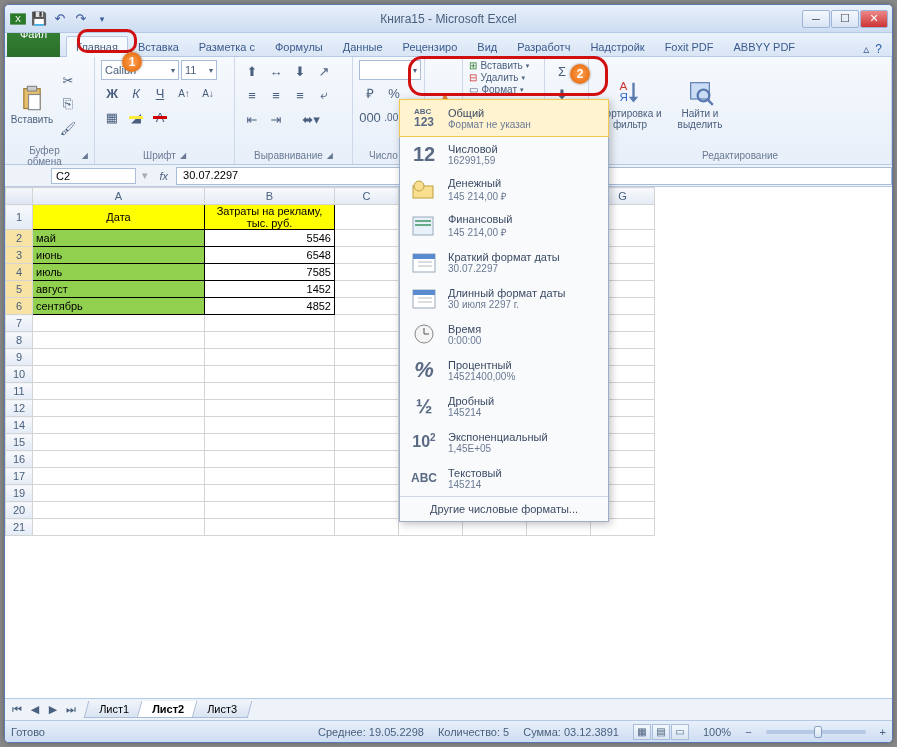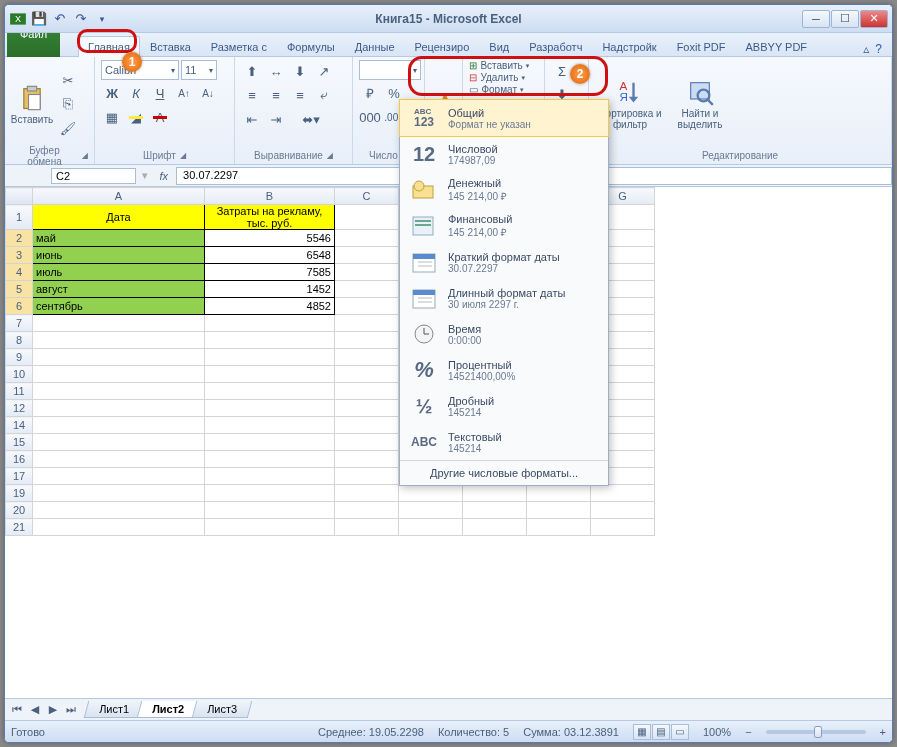--- a/index.html
+++ b/index.html
@@ -1,28 +1,28 @@
 <!DOCTYPE html>
 <html><head>
 <meta charset="utf-8">
 <style>
 * { margin: 0; padding: 0; box-sizing: border-box; font-family: "Segoe UI", Tahoma, sans-serif; }
 body { background: #888; padding: 4px; width: 897px; height: 747px; }
 .window { background: #fff; border: 1px solid #5a7ab0; border-radius: 5px; overflow: hidden; width: 889px; height: 739px; display: flex; flex-direction: column; box-shadow: 0 0 5px rgba(0,0,0,0.3); }
 .titlebar { height: 28px; background: linear-gradient(#e8f0fb, #cdddf2); display: flex; align-items: center; padding: 0 4px; border-bottom: 1px solid #b6c9e4; position: relative; }
 .qat { display: flex; align-items: center; gap: 3px; }
 .qat-icon { width: 18px; height: 18px; display: flex; align-items: center; justify-content: center; font-size: 13px; color: #3b5998; }
-.title-text { position: absolute; left: 50%; transform: translateX(-50%); font-size: 12px; color: #4a607e; font-weight: bold; }
+.title-text { position: absolute; left: 50%; transform: translateX(-50%); font-size: 12px; color: #4a607e; }
 .win-controls { margin-left: auto; display: flex; gap: 1px; }
 .win-btn { width: 28px; height: 18px; border: 1px solid #9db4d6; border-radius: 2px; background: linear-gradient(#f4f8fe, #d8e4f4); font-size: 11px; display: flex; align-items: center; justify-content: center; color: #444; }
 .win-btn.close { background: linear-gradient(#e88, #c33); color: #fff; }
 
 .tabs { height: 24px; background: linear-gradient(#eaf1fb, #d9e5f5); display: flex; align-items: flex-end; padding: 0 2px; border-bottom: 1px solid #b6c9e4; font-size: 11px; }
 .tab { padding: 4px 9px; color: #3a5a8c; cursor: pointer; border: 1px solid transparent; border-bottom: none; margin-bottom: -1px; }
-.tab.file { background: linear-gradient(#3d8e3d, #2a6e2a); color: #fff; border-radius: 3px 3px 0 0; padding: 17px 12px; margin-right: 18px; text-align: center; }
+.tab.file { background: linear-gradient(#3d8e3d, #2a6e2a); color: #fff; border-radius: 3px 3px 0 0; padding: 17px 12px; margin-right: 6px; text-align: center; }
 .tab.active { background: #f6f9fd; border-color: #b6c9e4; border-radius: 2px 2px 0 0; color: #4a607e; }
 .callout { width: 20px; height: 20px; border-radius: 50%; background: radial-gradient(#ffa050, #e06000); color: #fff; font-weight: bold; font-size: 12px; display: flex; align-items: center; justify-content: center; position: absolute; box-shadow: 0 0 3px rgba(0,0,0,0.4); z-index: 20; }
 .help-icons { margin-left: auto; display: flex; align-items: center; gap: 6px; padding-right: 8px; color: #3a5a8c; font-size: 12px; }
 
 .ribbon { height: 108px; background: linear-gradient(#f6f9fd, #e8eff9); border-bottom: 1px solid #b6c9e4; display: flex; position: relative; }
 .ribbon-group { border-right: 1px solid #cdd9eb; padding: 3px 6px 2px 6px; display: flex; flex-direction: column; font-size: 11px; color: #4a607e; }
 .group-content { flex: 1; display: flex; gap: 4px; }
 .group-label { text-align: center; font-size: 10px; color: #6a7a94; padding-top: 1px; height: 14px; display: flex; justify-content: center; align-items: center; gap: 4px; }
 .group-label .launcher { font-size: 8px; }
 .big-btn { width: 42px; display: flex; flex-direction: column; align-items: center; justify-content: center; gap: 2px; font-size: 10px; text-align: center; }
@@ -321,21 +321,21 @@
           <div class="fmt-title">Общий</div>
           <div class="fmt-sample">Формат не указан</div>
         </div>
       </div>
       <div class="fmt-item">
         <div class="fmt-icon">
           <span style="font-size:20px">12</span>
         </div>
         <div class="fmt-text">
           <div class="fmt-title">Числовой</div>
-          <div class="fmt-sample">174987,09</div>
+          <div class="fmt-sample">162991,59</div>
         </div>
       </div>
       <div class="fmt-item">
         <div class="fmt-icon">
           <svg width="26" height="24">
             <rect x="2" y="8" width="20" height="12" fill="#f8e090" stroke="#c0a040"></rect>
             <circle cx="8" cy="8" r="5" fill="#f8e090" stroke="#c0a040"></circle>
           </svg>
         </div>
         <div class="fmt-text">
@@ -406,20 +406,29 @@
           <div class="fmt-sample">14521400,00%</div>
         </div>
       </div>
       <div class="fmt-item">
         <div class="fmt-icon">
           <span style="font-size:20px">½</span>
         </div>
         <div class="fmt-text">
           <div class="fmt-title">Дробный</div>
           <div class="fmt-sample">145214</div>
+        </div>
+      </div>
+      <div class="fmt-item">
+        <div class="fmt-icon">
+          <span style="font-size:16px">10<sup style="font-size:10px">2</sup></span>
+        </div>
+        <div class="fmt-text">
+          <div class="fmt-title">Экспоненциальный</div>
+          <div class="fmt-sample">1,45E+05</div>
         </div>
       </div>
       <div class="fmt-item">
         <div class="fmt-icon">
           <span style="font-size:12px;font-weight:bold">ABC</span>
         </div>
         <div class="fmt-text">
           <div class="fmt-title">Текстовый</div>
           <div class="fmt-sample">145214</div>
         </div>

